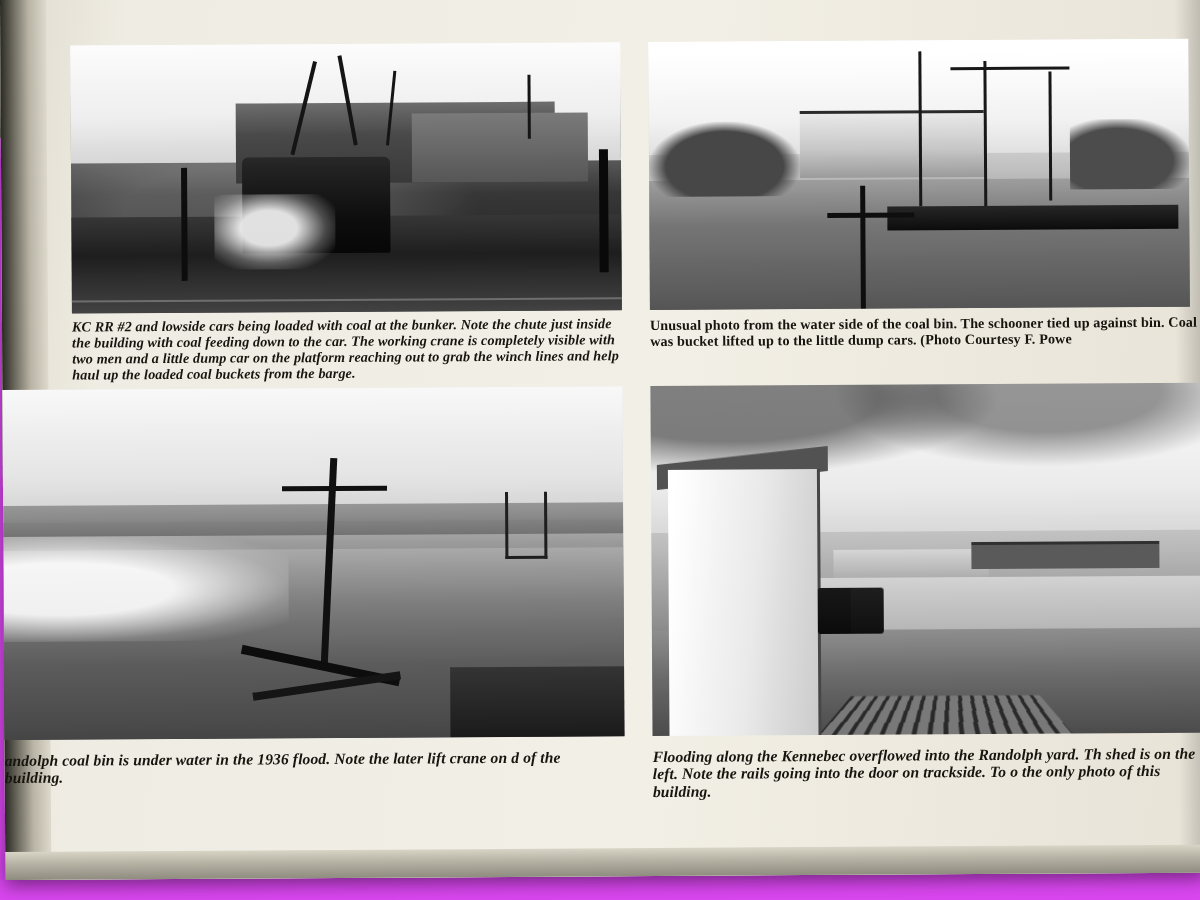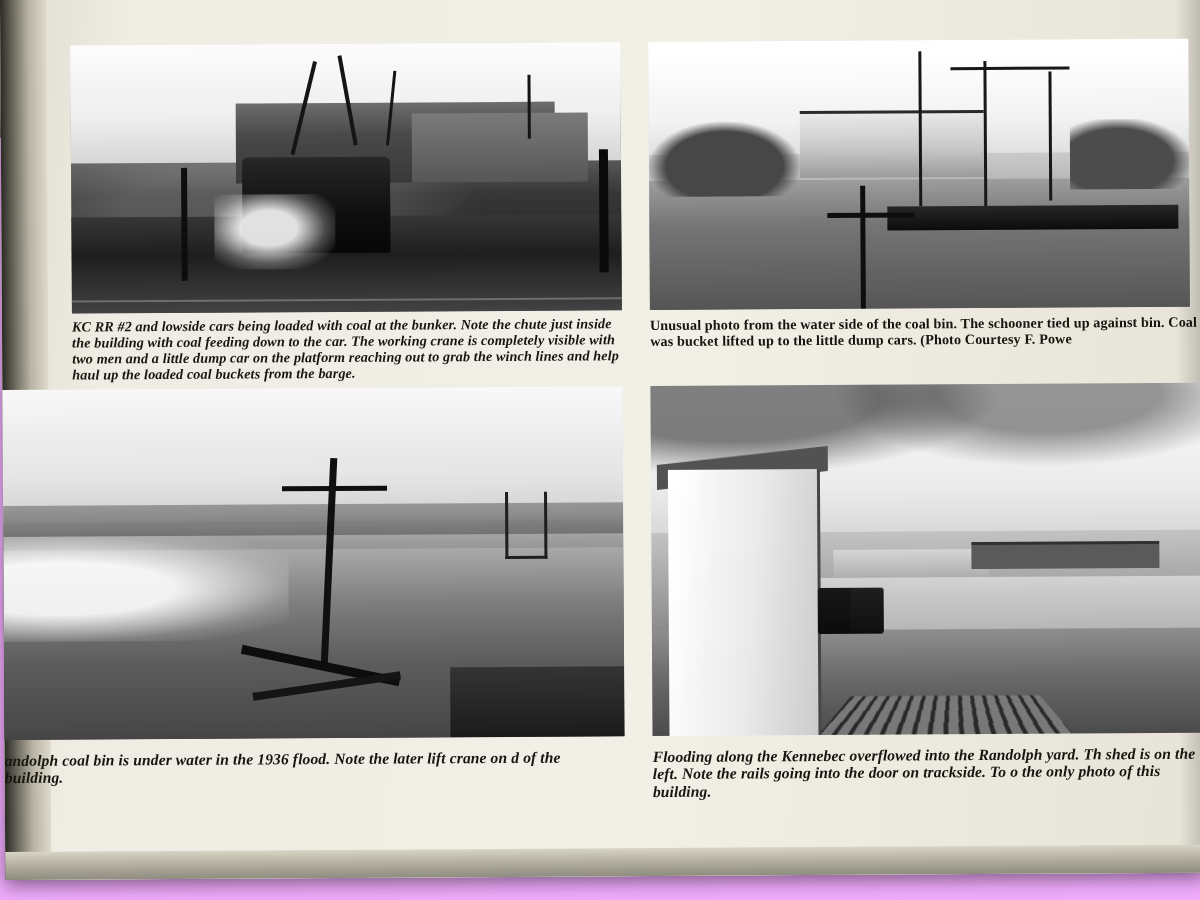--- a/index.html
+++ b/index.html
@@ -5,21 +5,21 @@
   html, body {
     margin: 0;
     padding: 0;
     background: #6d6d6d;
   }
   .page {
     position: relative;
     width: 1200px;
     height: 900px;
     overflow: hidden;
-    background: #f0abfc;
+    background: #d946ef;
     font-family: "Liberation Serif", serif;
   }
 
   
   .desk-left {
     position: absolute;
     left: 0; top: 0;
     width: 42px; height: 138px;
     background: linear-gradient(100deg,#13130f 0%, #1d1d17 45%, #2b2b22 100%);
   }

